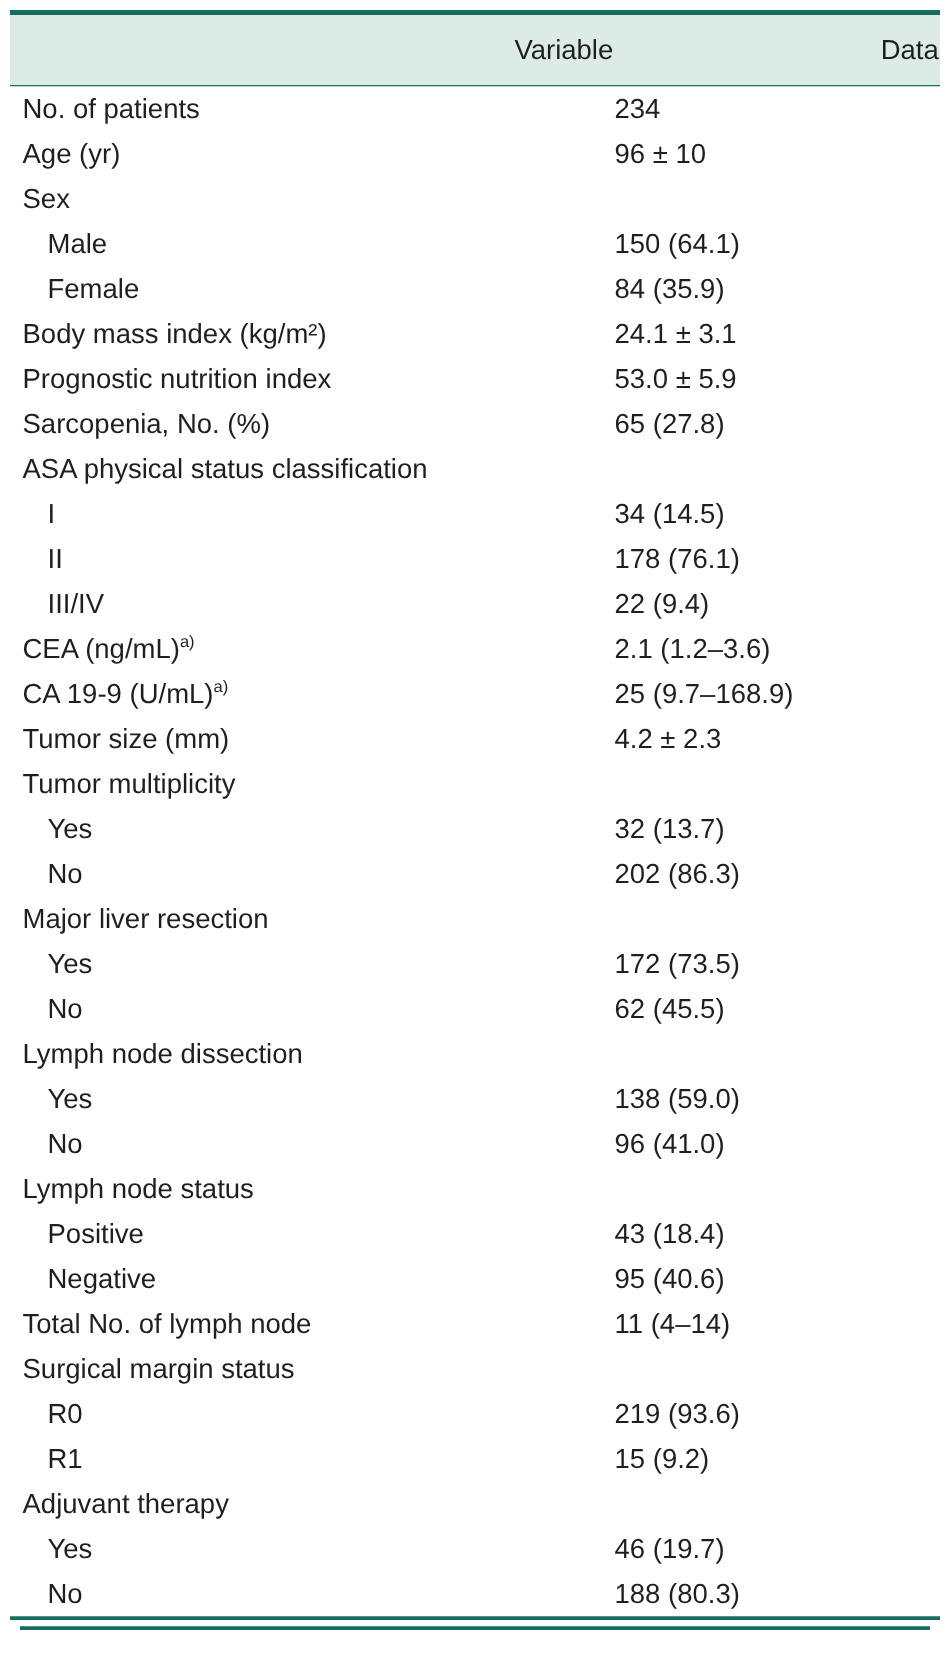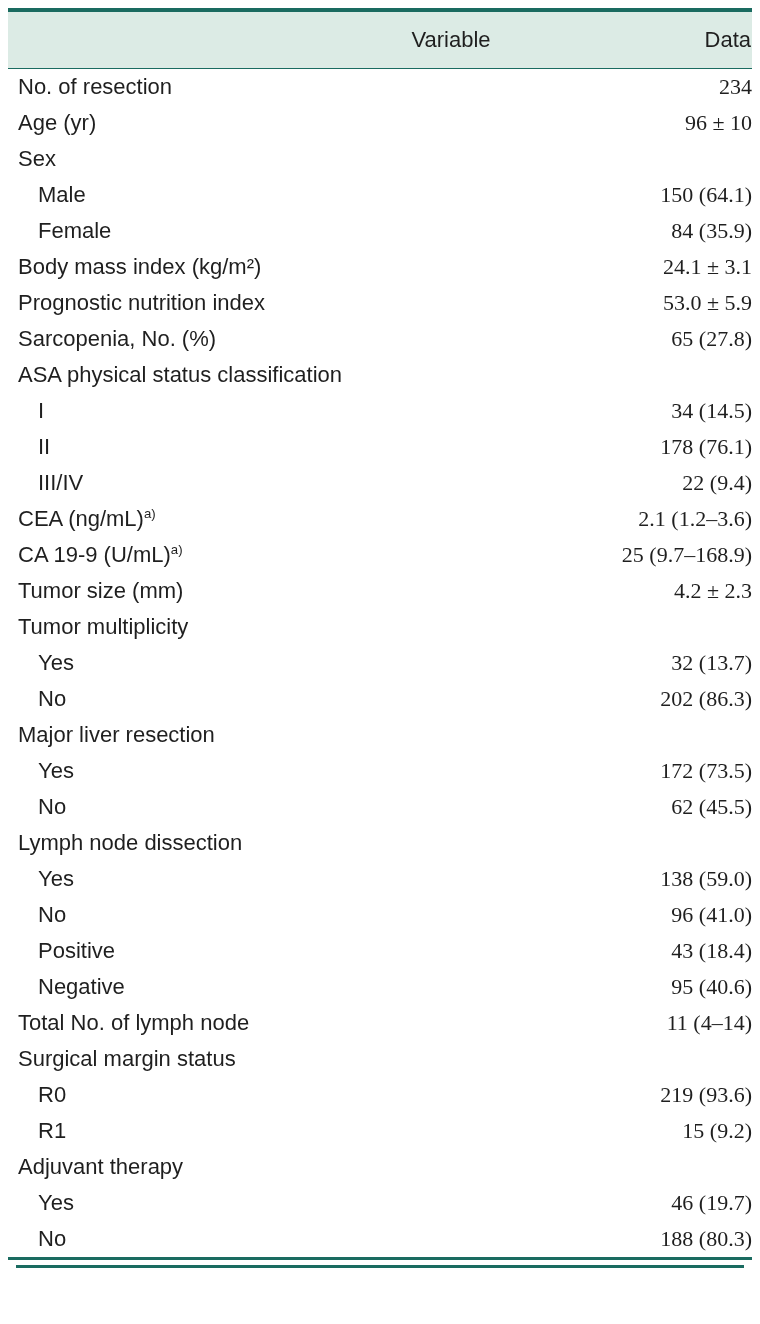--- a/index.html
+++ b/index.html
@@ -41,23 +41,22 @@
   }
   td.label{
     text-align:left;
     padding-left:10px;
     white-space:nowrap;
   }
   td.label.indent{
     padding-left:30px;
   }
   td.value{
-    text-align:right;
+    text-align:left;
     white-space:nowrap;
-    font-family:Liberation Serif, serif;
   }
   sup{
     font-size:60%;
     line-height:0;
   }
   .bottom-rule{
     height:3px;
     background:var(--rule);
     margin:5px 8px 8px 8px;
   }
@@ -68,21 +67,21 @@
 <div class="table-wrap">
   <table>
     <thead>
       <tr>
         <th class="var-col">Variable</th>
         <th class="data-col">Data</th>
       </tr>
     </thead>
     <tbody>
   <tr>
-    <td class="label">No. of resection</td>
+    <td class="label">No. of patients</td>
     <td class="value">234</td>
   </tr>
 
   <tr>
     <td class="label">Age (yr)</td>
     <td class="value">96 ± 10</td>
   </tr>
 
   <tr>
     <td class="label">Sex</td>
@@ -187,20 +186,24 @@
   <tr>
     <td class="label indent">Yes</td>
     <td class="value">138 (59.0)</td>
   </tr>
 
   <tr>
     <td class="label indent">No</td>
     <td class="value">96 (41.0)</td>
   </tr>
 
+  <tr>
+    <td class="label">Lymph node status</td>
+    <td class="value"></td>
+  </tr>
 
   <tr>
     <td class="label indent">Positive</td>
     <td class="value">43 (18.4)</td>
   </tr>
 
   <tr>
     <td class="label indent">Negative</td>
     <td class="value">95 (40.6)</td>
   </tr>

